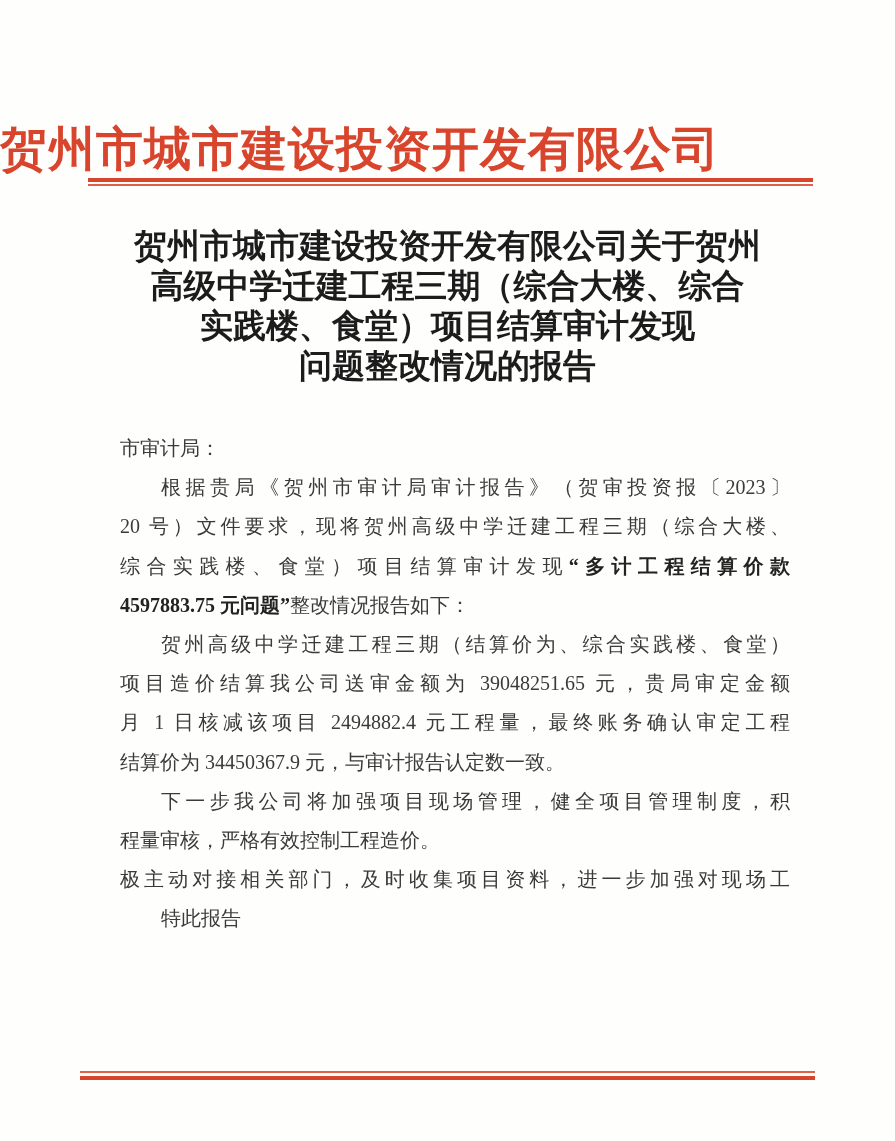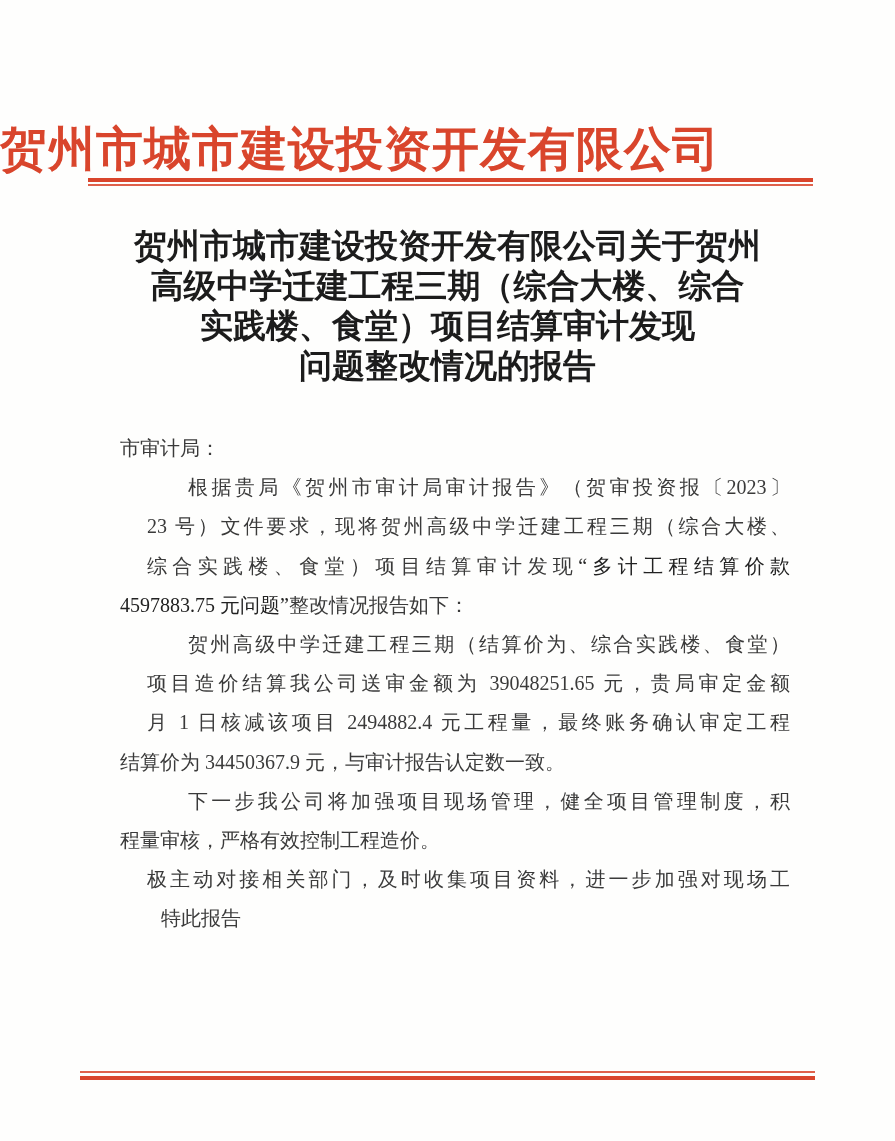--- a/index.html
+++ b/index.html
@@ -59,23 +59,23 @@
   
   .doc-body {
     position: absolute;
     top: 429px;
     left: 120px;
     width: 670px;
     font-size: 20px;
     color: var(--body-ink);
   }
   .bline { height: 39.2px; line-height: 39.2px; white-space: nowrap; }
-  .bline.just { text-align: justify; text-align-last: justify; white-space: normal; overflow: hidden; margin-left: 27px; }
+  .bline.just { text-align: justify; text-align-last: justify; white-space: normal; overflow: hidden; }
   .bline.ind { text-indent: 41px; }
-  .bline .bold { font-weight: normal; color: #222; }
+  .bline .bold { font-weight: bold; color: #222; }
 </style>
 </head>
 <body>
 
 <div class="page">
 
   <div class="letterhead">贺州市城市建设投资开发有限公司</div>
 
   <div class="rule rule-top">
     <div class="bar thick"></div>
@@ -86,21 +86,21 @@
   <div class="doc-title">
     <div class="tline">贺州市城市建设投资开发有限公司关于贺州</div>
     <div class="tline">高级中学迁建工程三期（综合大楼、综合</div>
     <div class="tline">实践楼、食堂）项目结算审计发现</div>
     <div class="tline">问题整改情况的报告</div>
   </div>
 
   <div class="doc-body">
       <div class="bline"><span>市审计局：</span></div>
       <div class="bline just ind"><span>根据贵局《贺州市审计局审计报告》（贺审投资报〔2023〕</span></div>
-      <div class="bline just"><span>23 号）文件要求，现将贺州高级中学迁建工程三期（综合大楼、</span></div>
+      <div class="bline just"><span>20 号）文件要求，现将贺州高级中学迁建工程三期（综合大楼、</span></div>
       <div class="bline just"><span>综合实践楼、食堂）项目结算审计发现</span><span class="bold">“多计工程结算价款</span></div>
       <div class="bline"><span class="bold">4597883.75 元问题”</span><span>整改情况报告如下：</span></div>
       <div class="bline just ind"><span>贺州高级中学迁建工程三期（结算价为、综合实践楼、食堂）</span></div>
       <div class="bline just"><span>项目造价结算我公司送审金额为 39048251.65 元，贵局审定金额</span></div>
       <div class="bline just"><span>月 1 日核减该项目 2494882.4 元工程量，最终账务确认审定工程</span></div>
       <div class="bline"><span>结算价为 34450367.9 元，与审计报告认定数一致。</span></div>
       <div class="bline just ind"><span>下一步我公司将加强项目现场管理，健全项目管理制度，积</span></div>
       <div class="bline"><span>程量审核，严格有效控制工程造价。</span></div>
       <div class="bline just"><span>极主动对接相关部门，及时收集项目资料，进一步加强对现场工</span></div>
       <div class="bline ind"><span>特此报告</span></div>

